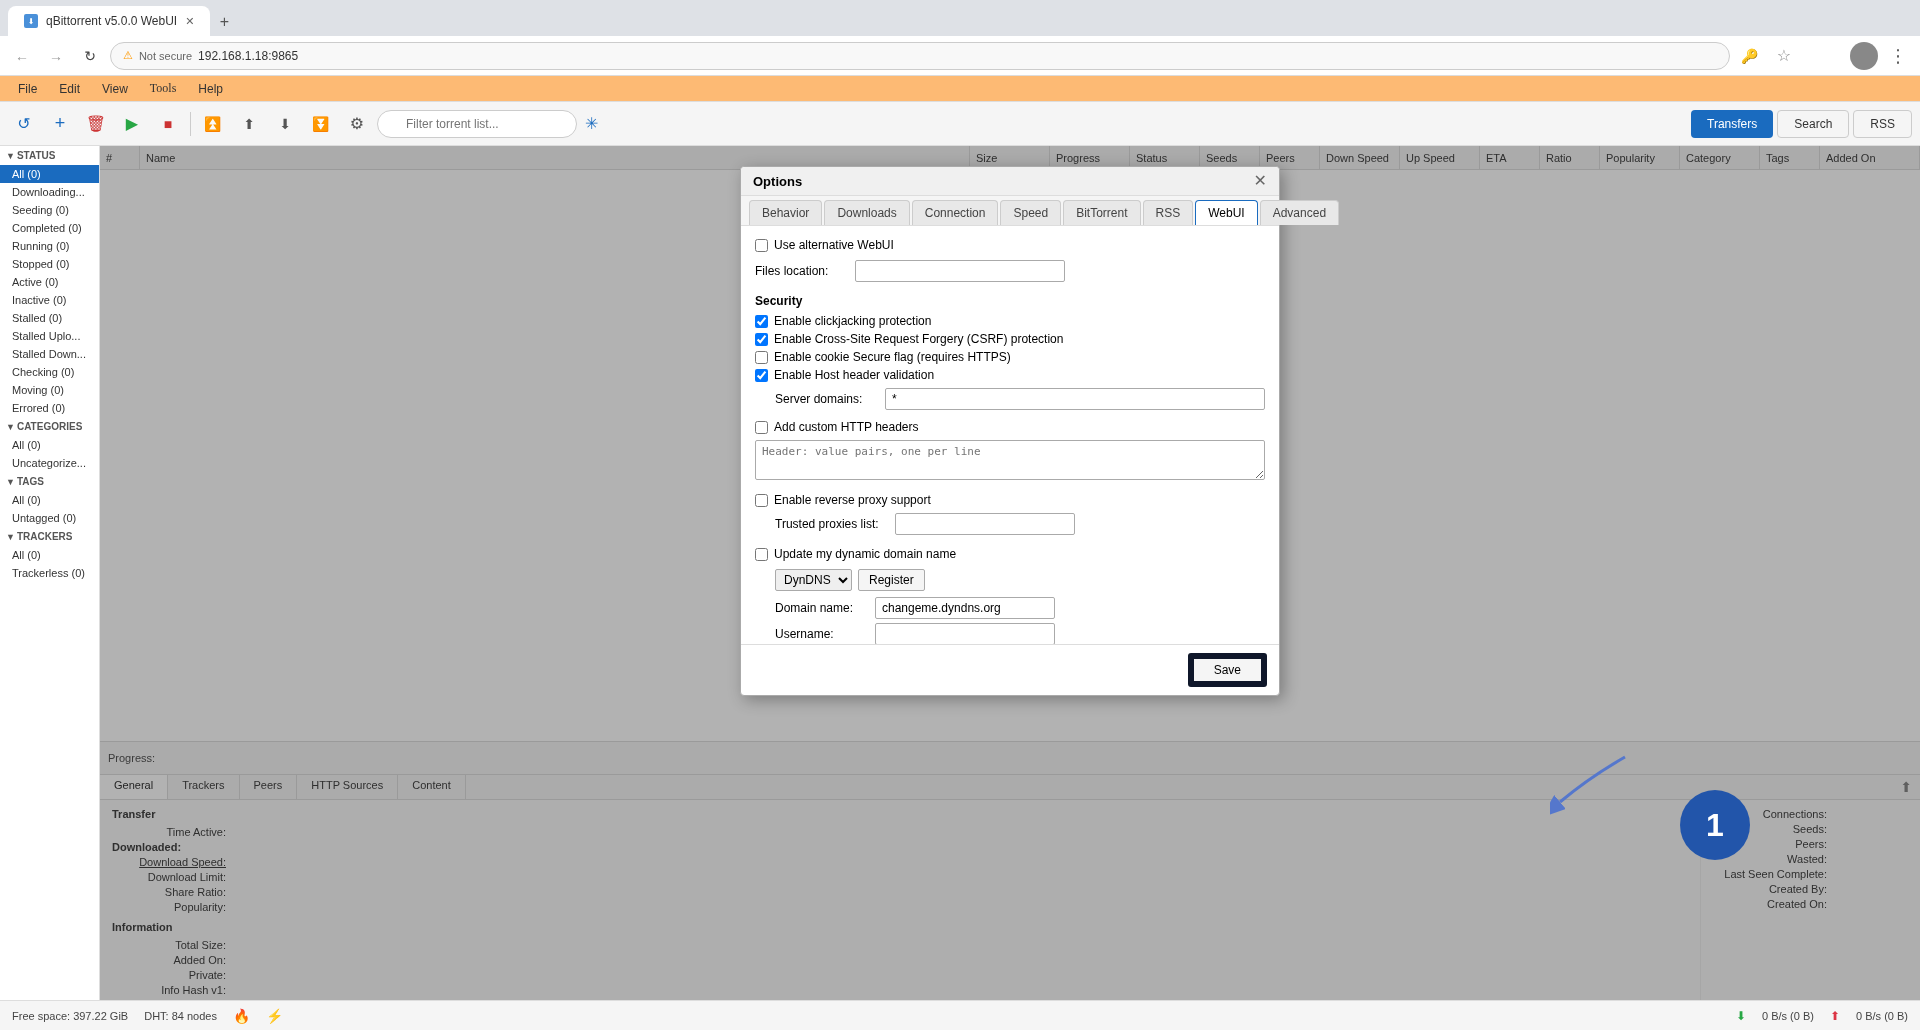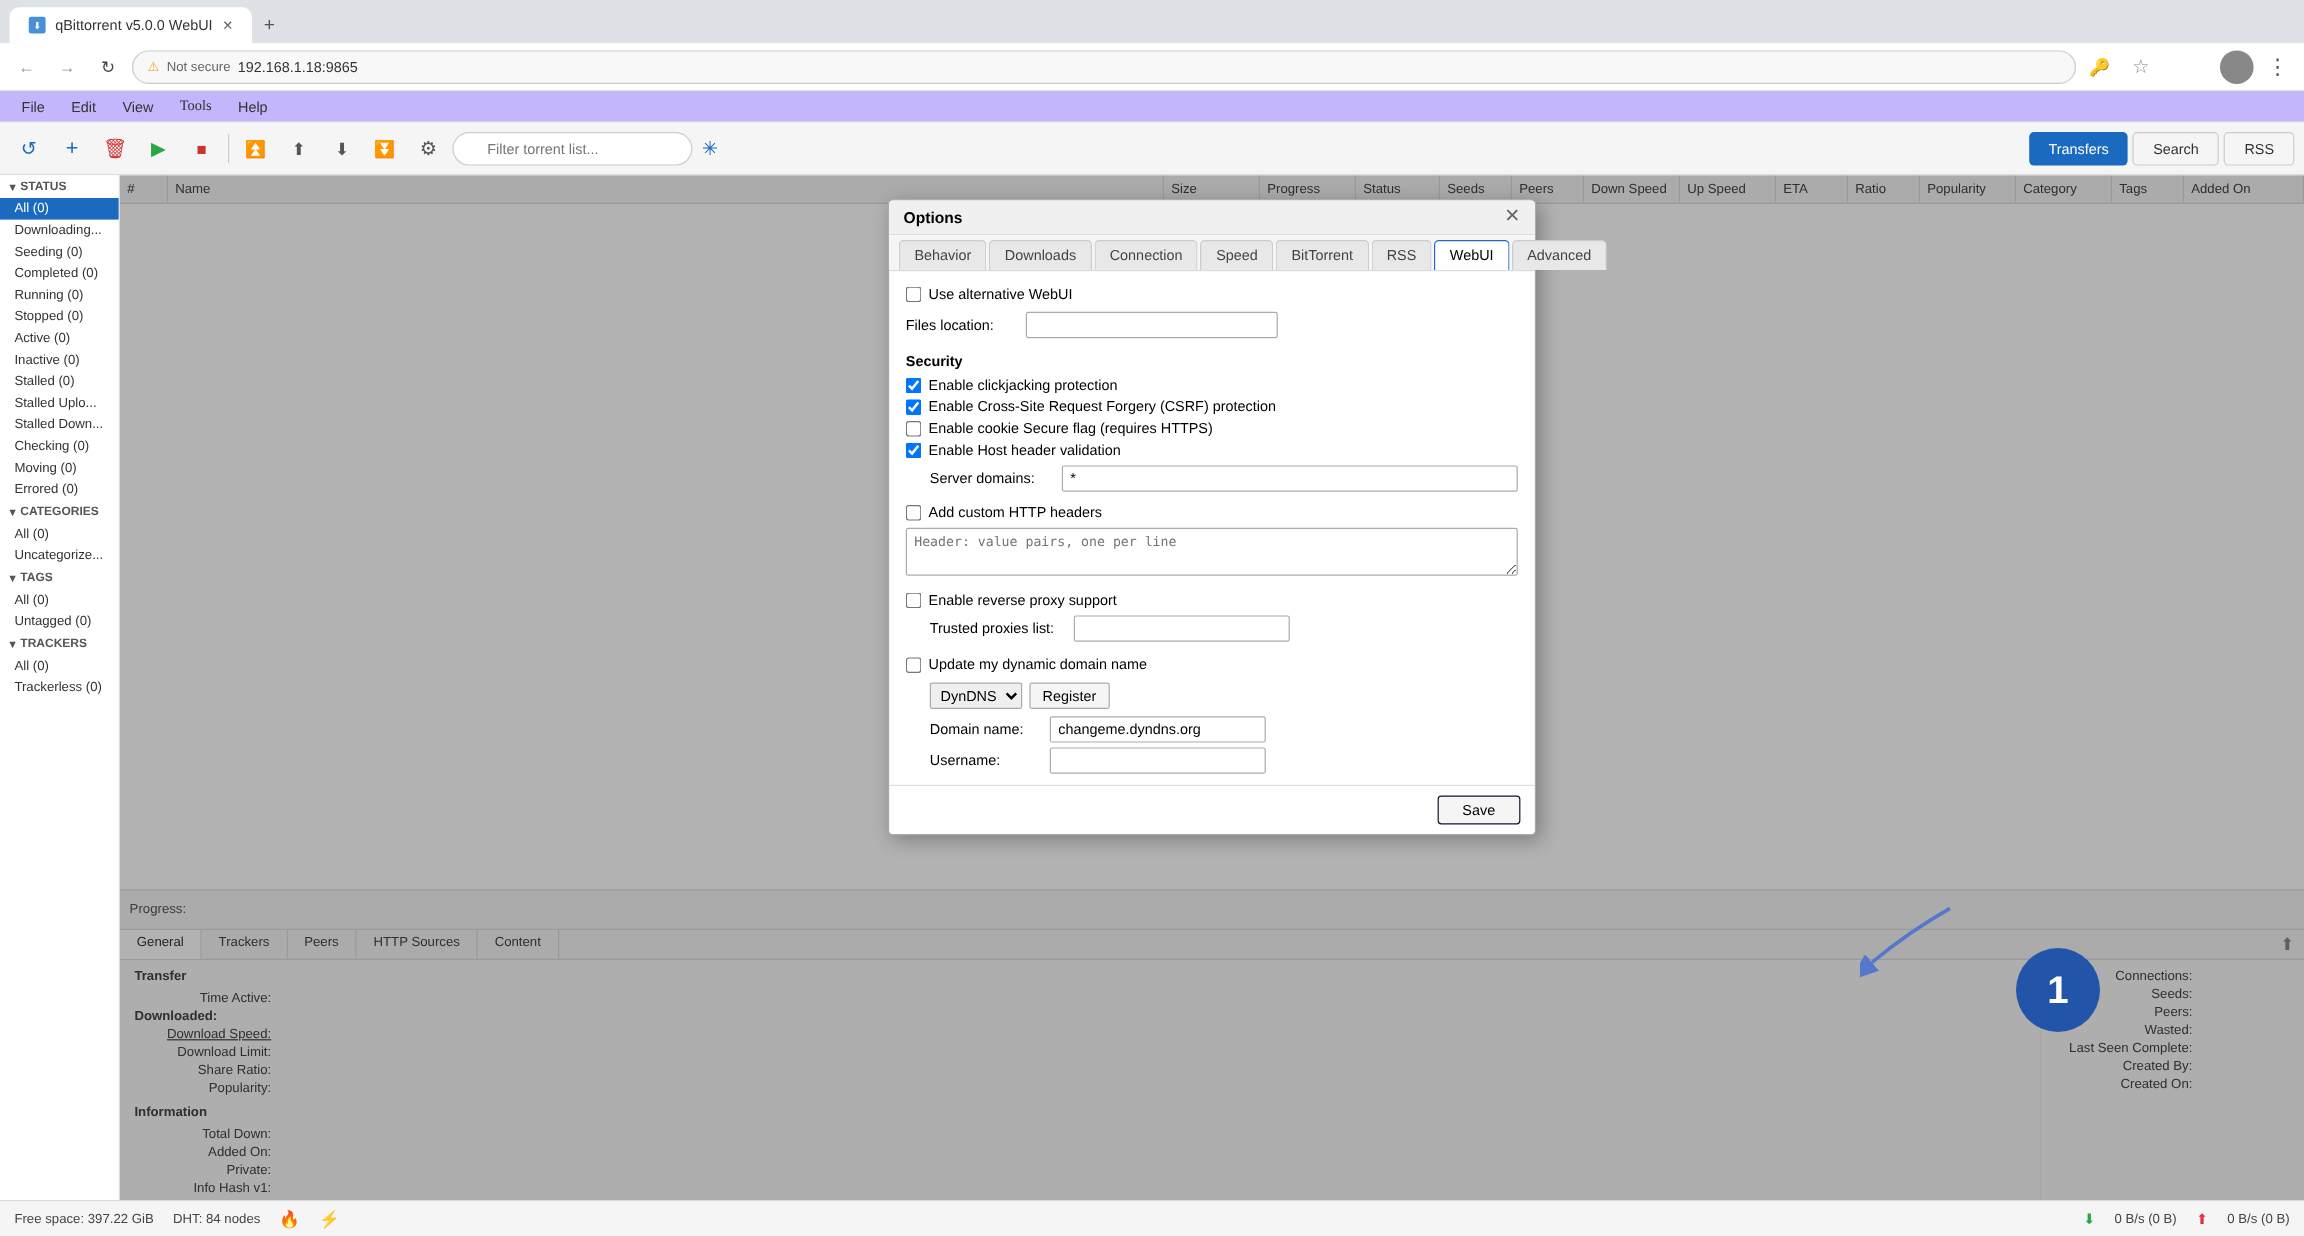--- a/index.html
+++ b/index.html
@@ -26,21 +26,21 @@
     <span style="color:#666;font-size:11px;">Not secure</span>
     <span style="color:#333;font-size:12px;">192.168.1.18:9865</span>
   </div>
   <button style="width:28px;height:28px;border-radius:50%;border:none;background:none;cursor:pointer;color:#888;font-size:14px;">🔑</button>
   <button style="width:28px;height:28px;border-radius:50%;border:none;background:none;cursor:pointer;color:#888;font-size:16px;">☆</button>
   <div style="flex:1;max-width:40px;"></div>
   <div style="width:28px;height:28px;border-radius:50%;background:#888;cursor:pointer;"></div>
   <button style="width:28px;height:28px;border-radius:50%;border:none;background:none;cursor:pointer;color:#555;font-size:18px;">⋮</button>
 </div>
 
-<div style="background:#c4b5fd;height:26px;display:flex;align-items:center;padding:0 8px;gap:2px;border-bottom:1px solid #ddd;">
+<div style="background:#fdba74;height:26px;display:flex;align-items:center;padding:0 8px;gap:2px;border-bottom:1px solid #ddd;">
   <span style="padding:2px 10px;cursor:pointer;border-radius:3px;font-size:12px;color:#333;">File</span>
   <span style="padding:2px 10px;cursor:pointer;border-radius:3px;font-size:12px;color:#333;">Edit</span>
   <span style="padding:2px 10px;cursor:pointer;border-radius:3px;font-size:12px;color:#333;">View</span>
   <span style="padding:2px 10px;cursor:pointer;border-radius:3px;font-size:12px;color:#333;font-family:Liberation Serif, serif;">Tools</span>
   <span style="padding:2px 10px;cursor:pointer;border-radius:3px;font-size:12px;color:#333;">Help</span>
 </div>
 
 <div style="background:#f5f5f5;height:44px;display:flex;align-items:center;padding:0 8px;gap:4px;border-bottom:1px solid #ddd;">
   <button style="width:32px;height:32px;border:none;background:none;cursor:pointer;border-radius:4px;font-size:16px;color:#1a6bbf;">↺</button>
   <button style="width:32px;height:32px;border:none;background:none;cursor:pointer;border-radius:4px;font-size:18px;color:#1a6bbf;">+</button>
@@ -162,21 +162,21 @@
             <span style="min-width:120px;text-align:right;padding-right:6px;">Download Limit:</span>
           </div>
         <div style="display:flex;margin-bottom:3px;">
             <span style="min-width:120px;text-align:right;padding-right:6px;">Share Ratio:</span>
           </div>
         <div style="display:flex;margin-bottom:3px;">
             <span style="min-width:120px;text-align:right;padding-right:6px;">Popularity:</span>
           </div>
         <div style="font-weight:bold;margin:8px 0 6px;">Information</div>
         <div style="display:flex;margin-bottom:3px;">
-            <span style="min-width:120px;text-align:right;padding-right:6px;">Total Down:</span>
+            <span style="min-width:120px;text-align:right;padding-right:6px;">Total Size:</span>
           </div>
         <div style="display:flex;margin-bottom:3px;">
             <span style="min-width:120px;text-align:right;padding-right:6px;">Added On:</span>
           </div>
         <div style="display:flex;margin-bottom:3px;">
             <span style="min-width:120px;text-align:right;padding-right:6px;">Private:</span>
           </div>
         <div style="display:flex;margin-bottom:21px;">
             <span style="min-width:120px;text-align:right;padding-right:6px;">Info Hash v1:</span>
           </div>
@@ -297,21 +297,21 @@
             <input type="text" style="height: 22px; border: 1px solid rgb(170, 170, 170); border-radius: 2px; padding: 0px 6px; font-size: 12px; width: 180px;" value="changeme.dyndns.org">
           </div>
           <div style="display:flex;align-items:center;margin-bottom:4px;padding-left:20px;">
             <span style="font-size:12px;min-width:100px;">Username:</span>
             <input type="text" style="height: 22px; border: 1px solid rgb(170, 170, 170); border-radius: 2px; padding: 0px 6px; font-size: 12px; width: 180px;">
           </div>
 
         </div>
 
         <div style="border-top:1px solid #ddd;padding:8px 12px;display:flex;justify-content:flex-end;gap:8px;flex-shrink:0;">
-          <button style="padding:4px 20px;font-size:12px;border:1px solid #0f172a;border-radius:3px;cursor:pointer;background:#f5f5f5;">Save</button>
+          <button style="padding:4px 20px;font-size:12px;border:6px solid #0f172a;border-radius:3px;cursor:pointer;background:#f5f5f5;">Save</button>
         </div>
       </div>
 
       <div style="position:absolute;bottom:120px;right:160px;">
 
         <div style="position:absolute;bottom:60px;right:120px;">
           <svg width="90" height="70" viewBox="0 0 90 70">
             <defs>
               <marker id="arrowhead" markerWidth="8" markerHeight="6" refX="0" refY="3" orient="auto">
                 <polygon points="0 0, 8 3, 0 6" fill="#5577cc"></polygon>

